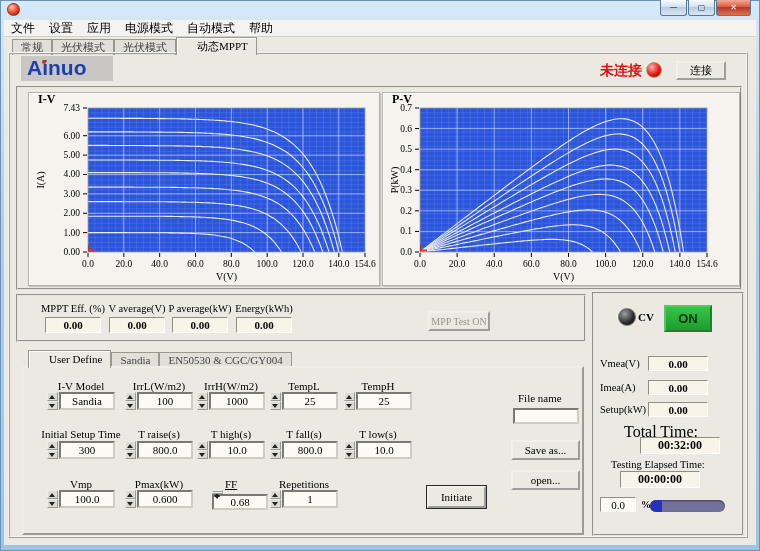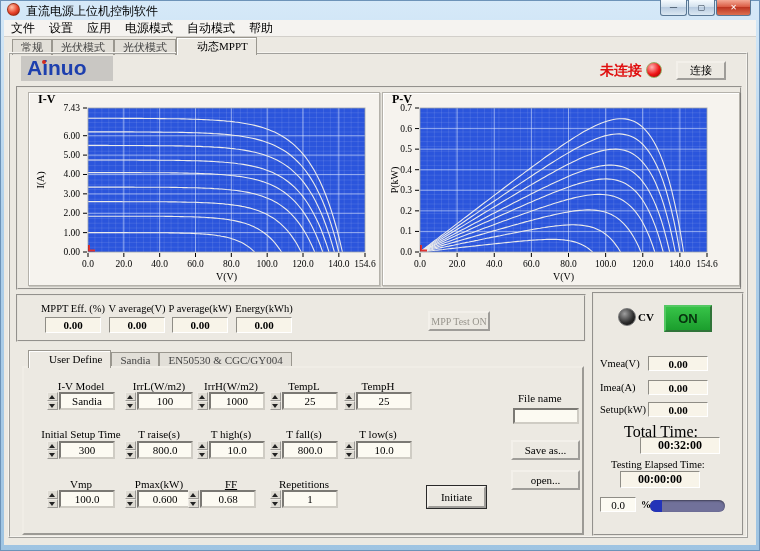--- a/index.html
+++ b/index.html
@@ -66,21 +66,20 @@
   .progress-fill{position:absolute;left:0;top:0;bottom:0;background:#2433B8;border-radius:7px 0 0 7px;}
   svg text{font-family:"Liberation Serif","DejaVu Serif",serif;}
 </style>
 </head>
 <body>
 
 <div class="app" id="app">
 
   <div class="titlebar">
     <div class="win-icon"></div>
-    <div class="win-title">直流电源上位机控制软件</div>
     <div class="win-controls">
       <div class="win-btn">—</div>
       <div class="win-btn">▢</div>
       <div class="win-btn close">✕</div>
     </div>
   </div>
 
   <div class="menubar" id="menubar">
       <div class="menu-item">文件</div>
       <div class="menu-item">设置</div>
@@ -327,21 +326,21 @@
       </div>
       <div class="lbl center" style="left:159px;top:478px;">Pmax(kW)</div>
       <div class="control" style="left:125px;top:490px;">
         <div class="spinner">
           <div class="sp up"></div>
           <div class="sp dn"></div>
         </div>
         <input class="f-input" value="0.600" style="">
       </div>
       <div class="lbl center" style="left:231px;top:478px;text-decoration:underline;">FF</div>
-      <div class="control" style="left:188px;top:490px;">
+      <div class="control" style="left:212px;top:490px;flex-direction:column;">
         <div class="spinner">
           <div class="sp up"></div>
           <div class="sp dn"></div>
         </div>
         <input class="f-input" value="0.68" style="">
       </div>
       <div class="lbl center" style="left:304px;top:478px;">Repetitions</div>
       <div class="control" style="left:270px;top:490px;">
         <div class="spinner">
           <div class="sp up"></div>

